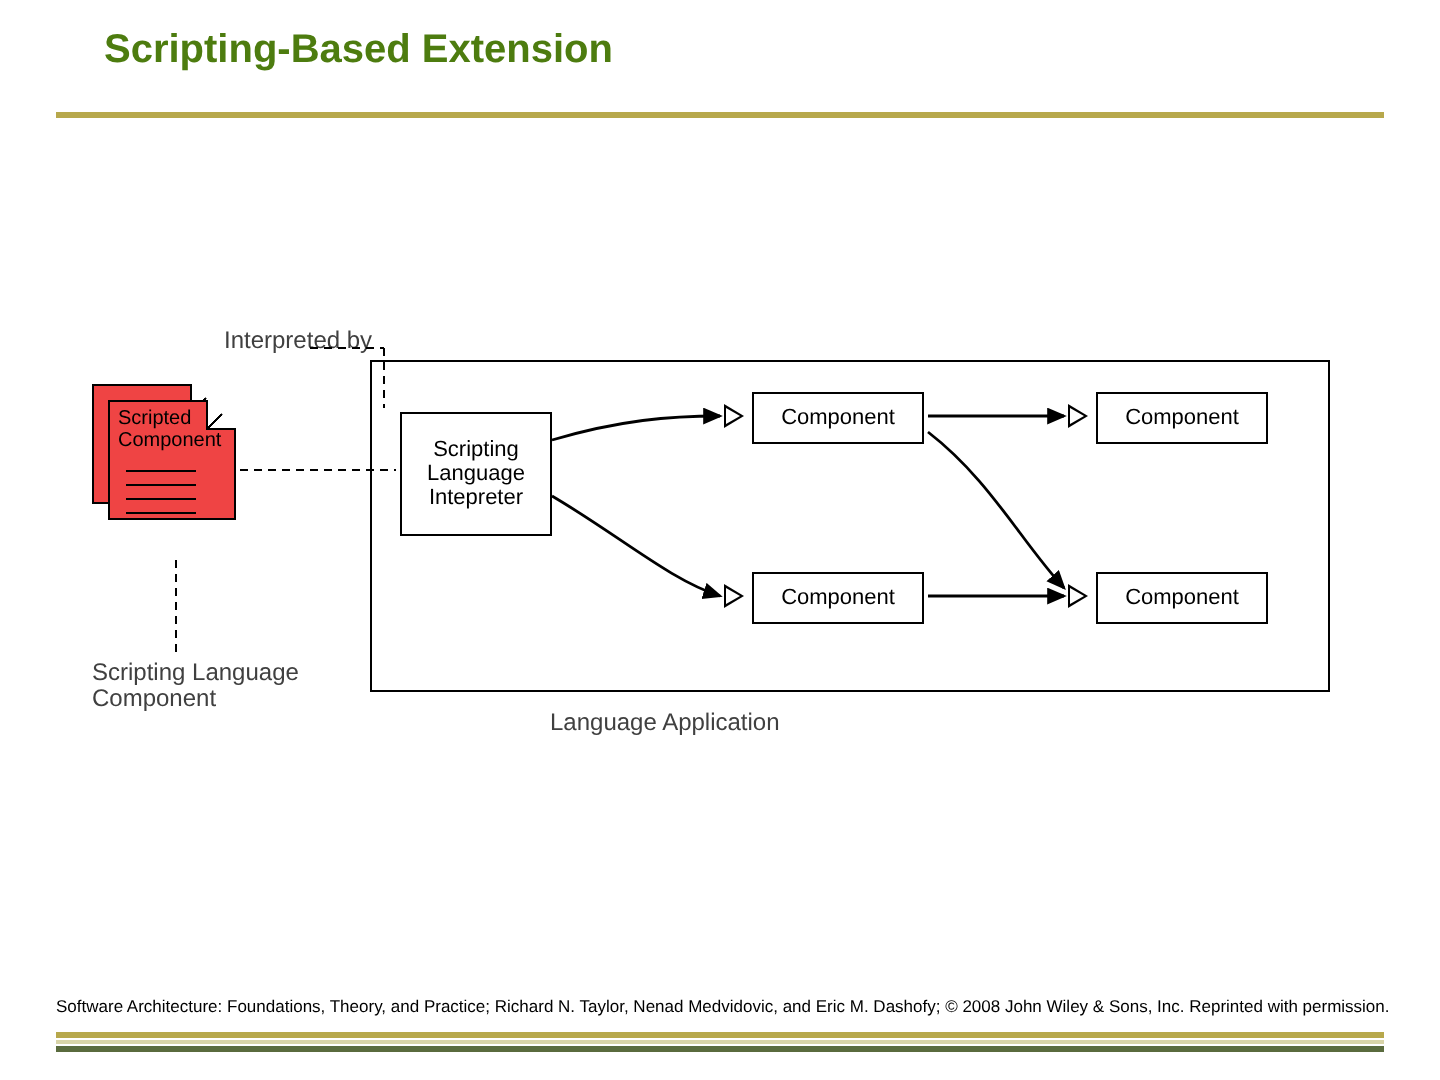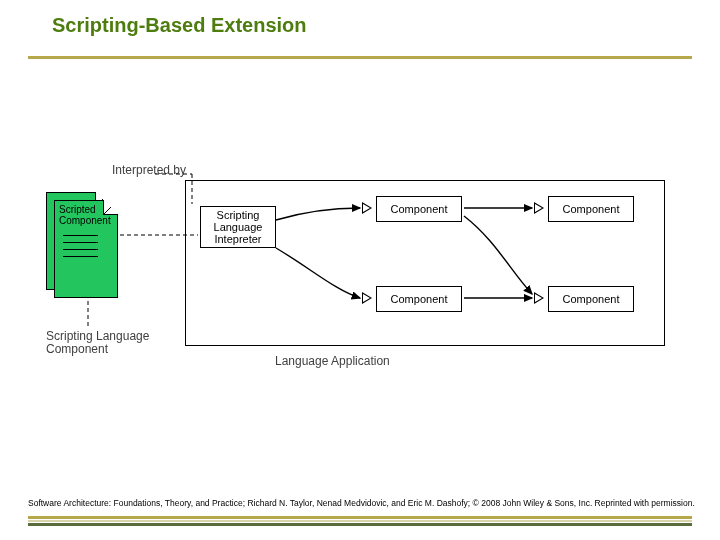--- a/index.html
+++ b/index.html
@@ -36,22 +36,22 @@
   }
   .label {
     position: absolute;
     font-size: 12px;
     color: #404040;
     line-height: 1.1;
   }
   .doc {
     position: absolute;
     width: 64px;
-    height: 98px;
-    background: #22c55e;
+    height: 60px;
+    background: #ef4444;
     border: 1px solid #000;
   }
   .doc::before {
     content: "";
     position: absolute;
     top: -1px; right: -1px;
     width: 14px; height: 14px;
     background: #fff;
     border-left: 1px solid #000;
     border-bottom: 1px solid #000;
@@ -175,21 +175,21 @@
     <div class="doc-lines">
       <div class="ln"></div>
         <div class="ln"></div>
         <div class="ln"></div>
         <div class="ln"></div>
     </div>
   </div>
 
   <div class="app-frame" style="top:30px;left:145px;width:480px;height:166px;"></div>
 
-  <div class="box" style="top:56px;left:160px;width:76px;height:42px;white-space:pre-line;">Scripting
+  <div class="box" style="top:56px;left:160px;width:76px;height:62px;white-space:pre-line;">Scripting
 Language
 Intepreter</div>
 
   <div class="box" style="top:46px;left:336px;width:86px;height:26px;">Component</div>
   <div class="box" style="top:46px;left:508px;width:86px;height:26px;">Component</div>
   <div class="box" style="top:136px;left:336px;width:86px;height:26px;">Component</div>
   <div class="box" style="top:136px;left:508px;width:86px;height:26px;">Component</div>
 
   <div class="tri" style="top:52px;left:322px;"></div>
   <div class="tri" style="top:52px;left:494px;"></div>

